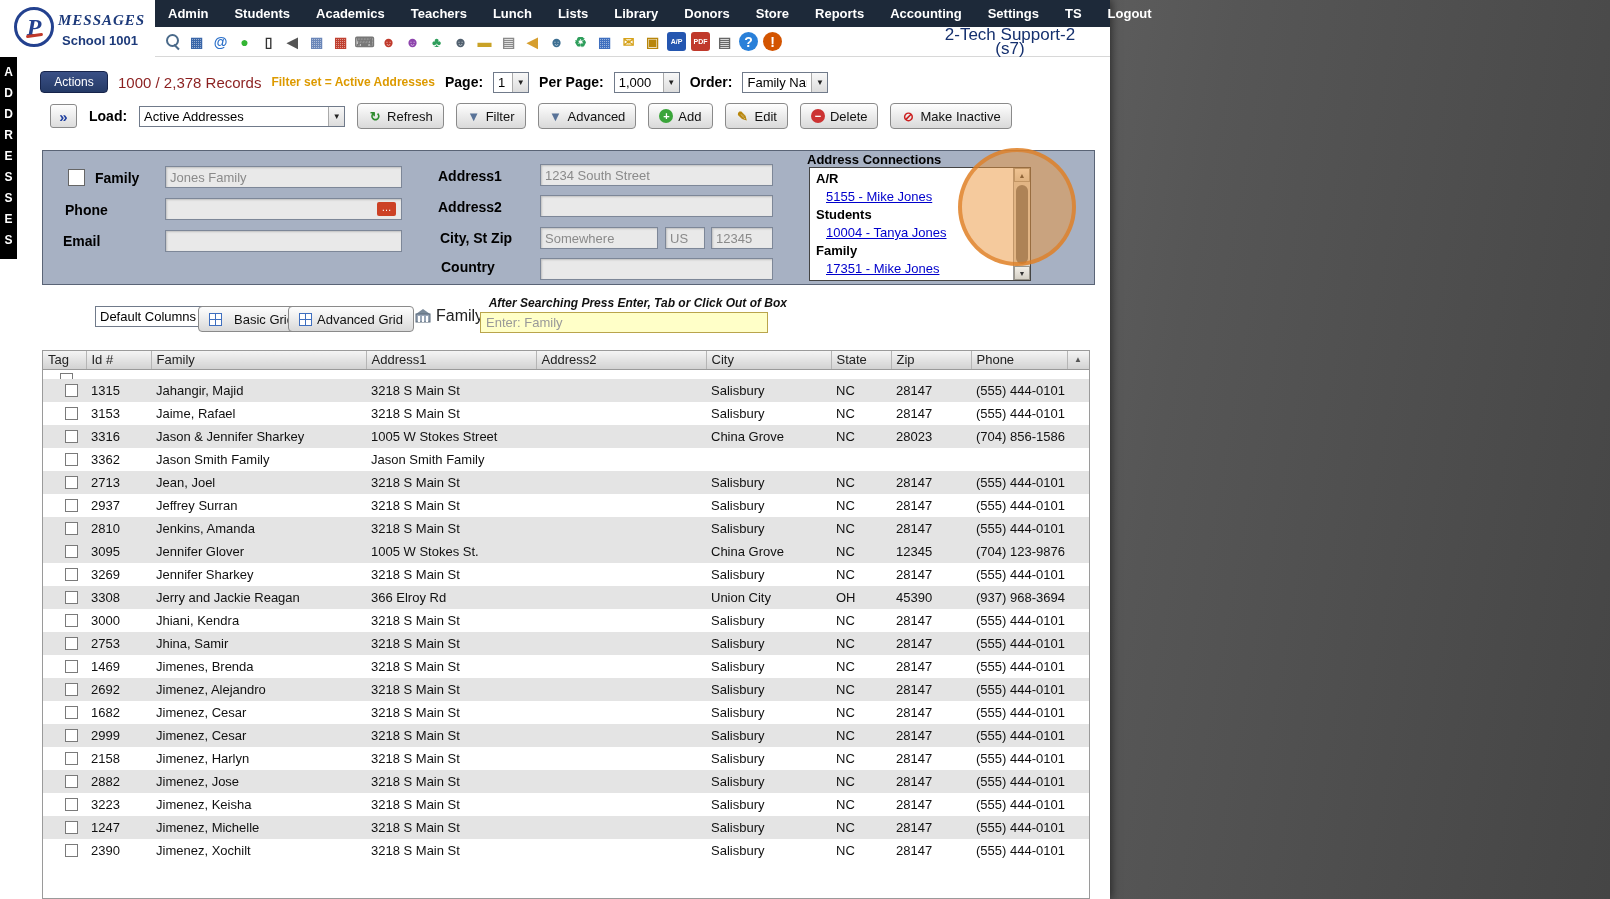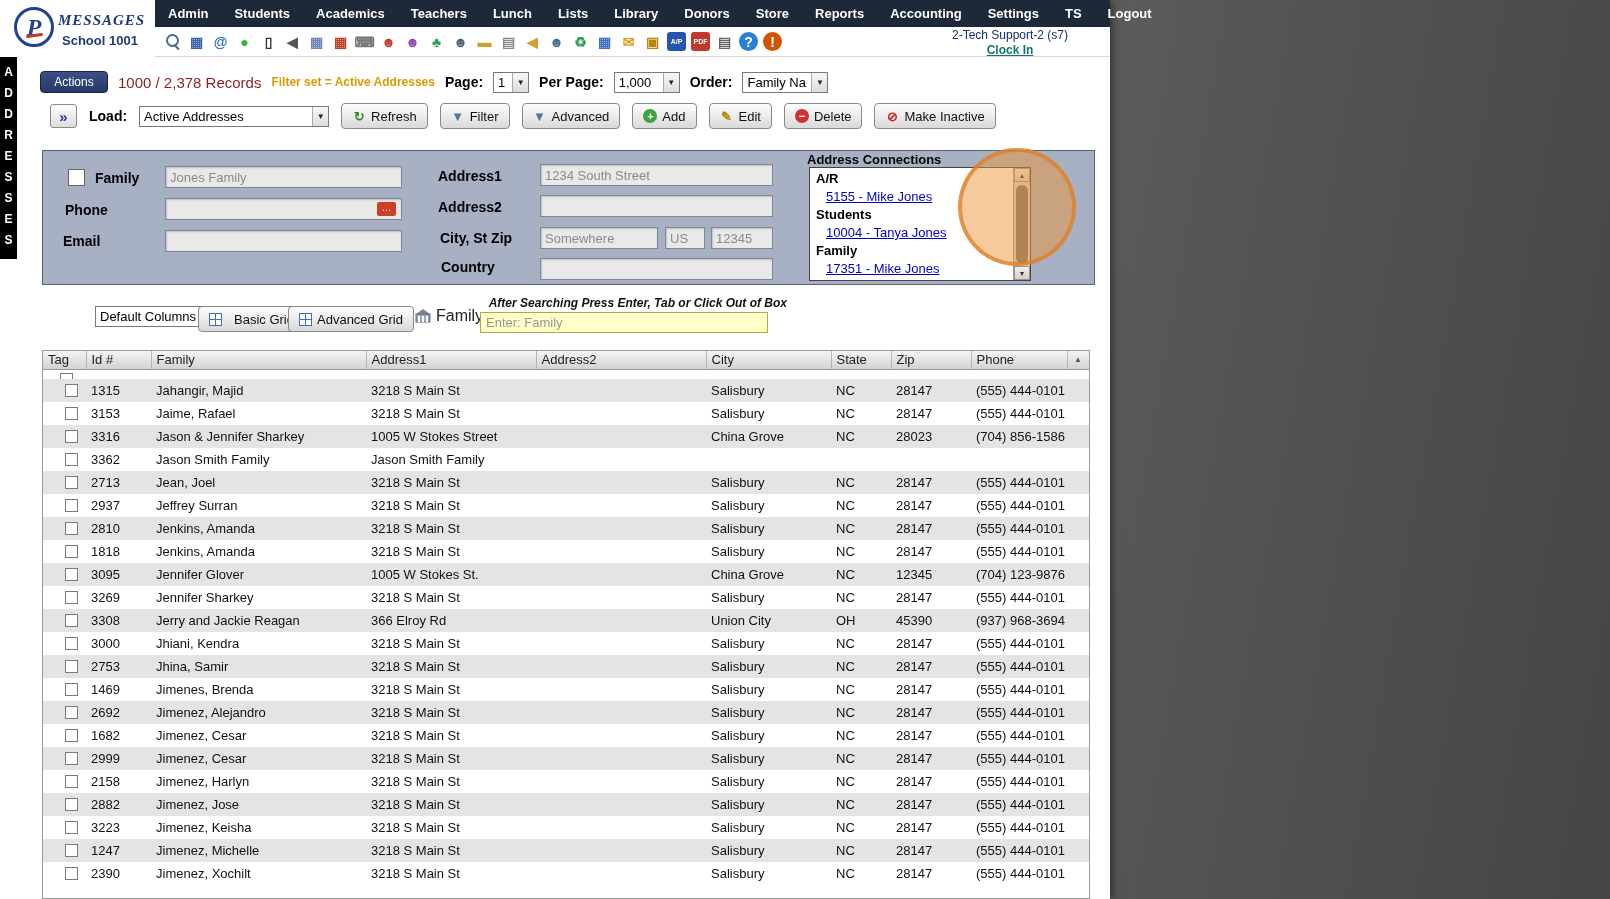--- a/index.html
+++ b/index.html
@@ -30,21 +30,21 @@
   .icons { display:flex; align-items:center; gap:5px; }
   .tool-icon { width:19px; height:19px; display:inline-flex; align-items:center; justify-content:center;
     font-size:14px; font-weight:bold; flex:0 0 auto; cursor:pointer; position:relative; }
   .tool-icon.round { border-radius:50%; }
   .magnifier::before { content:""; position:absolute; top:2px; left:3px; width:9px; height:9px;
     border:2px solid #4a6a8a; border-radius:50%; }
   .magnifier::after { content:""; position:absolute; bottom:3px; right:2px; width:7px; height:2px;
     background:#4a6a8a; transform:rotate(45deg); }
 
   .user-area { position:absolute; left:935px; top:28px; width:150px; text-align:center; line-height:14px; }
-  .user-name { font-size:12px; color:#15306e; }
+  .user-name { font-size:17px; color:#15306e; }
   .clock-in { font-size:12px; color:#0f766e; text-decoration:underline; cursor:pointer; display:inline-block;font-weight:bold; }
 
   
   .side-strip { position:absolute; left:0; top:57px; width:17px; height:202px; background:#000; padding-top:4px; }
   .strip-letter { height:21px; display:flex; align-items:center; justify-content:center;
     color:#fff; font-size:12px; font-weight:bold; }
 
   
   .content { position:absolute; left:17px; top:57px; width:1093px; height:842px; background:#fff; overflow:hidden; }
 
@@ -231,21 +231,21 @@
         <span class="bar-label">Order:</span>
         <div class="sel" style="width:86px">
           <span class="sel-val">Family Name</span>
             <span class="sel-arrow">▼</span>
         </div>
       </div>
 
       <div class="action-bar">
         <button class="expand-btn">»</button>
         <span class="load-label">Load:</span>
-        <div class="sel" style="width:190px">
+        <div class="sel" style="width:206px">
           <span class="sel-val">Active Addresses</span>
             <span class="sel-arrow">▼</span>
         </div>
         <span id="action-buttons" class="abtns">
             <button class="gbtn">
               <span class="btn-icon" style="color: rgb(46, 139, 46);">↻</span>
               <span>Refresh</span>
             </button>
             <button class="gbtn">
               <span class="btn-icon" style="color: rgb(89, 115, 152);">▼</span>
@@ -466,34 +466,20 @@
                 <td>2810</td>
                 <td>Jenkins, Amanda</td>
                 <td>3218 S Main St</td>
                 <td></td>
                 <td>Salisbury</td>
                 <td>NC</td>
                 <td>28147</td>
                 <td>(555) 444-0101</td>
                 <td></td>
               </tr>
-              <tr class="even">
-                <td>
-                  <div class="row-cb"></div>
-                </td>
-                <td>1818</td>
-                <td>Jenkins, Amanda</td>
-                <td>3218 S Main St</td>
-                <td></td>
-                <td>Salisbury</td>
-                <td>NC</td>
-                <td>28147</td>
-                <td>(555) 444-0101</td>
-                <td></td>
-              </tr>
               <tr class="odd">
                 <td>
                   <div class="row-cb"></div>
                 </td>
                 <td>3095</td>
                 <td>Jennifer Glover</td>
                 <td>1005 W Stokes St.</td>
                 <td></td>
                 <td>China Grove</td>
                 <td>NC</td>

